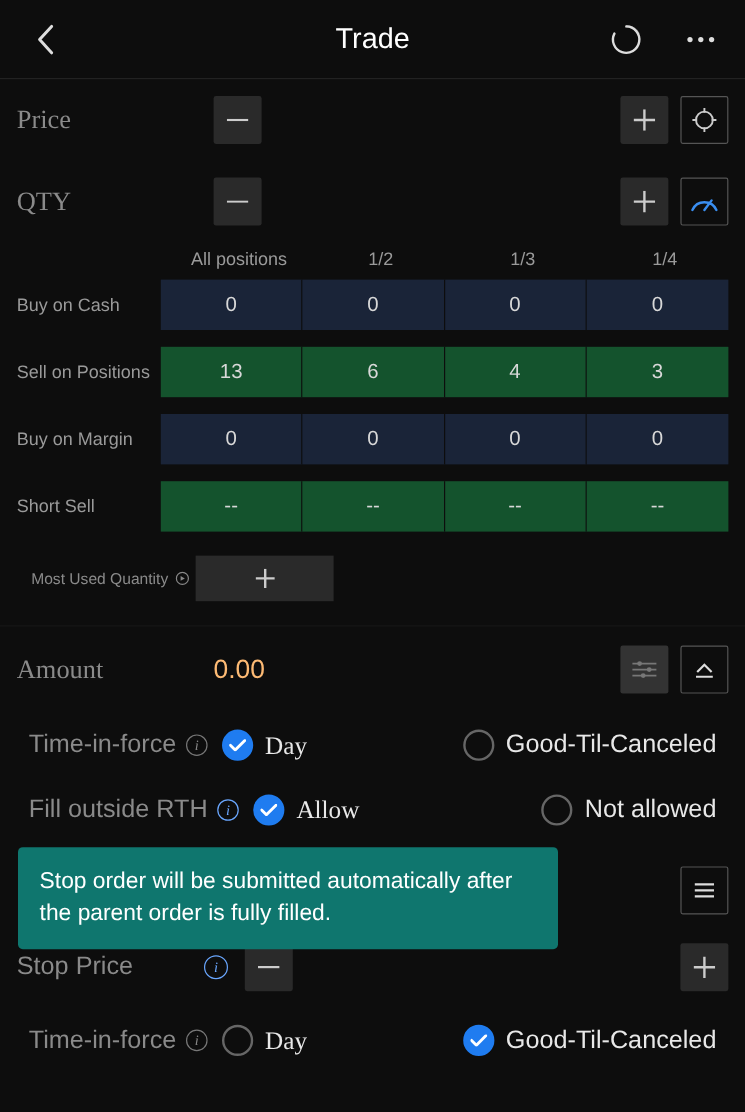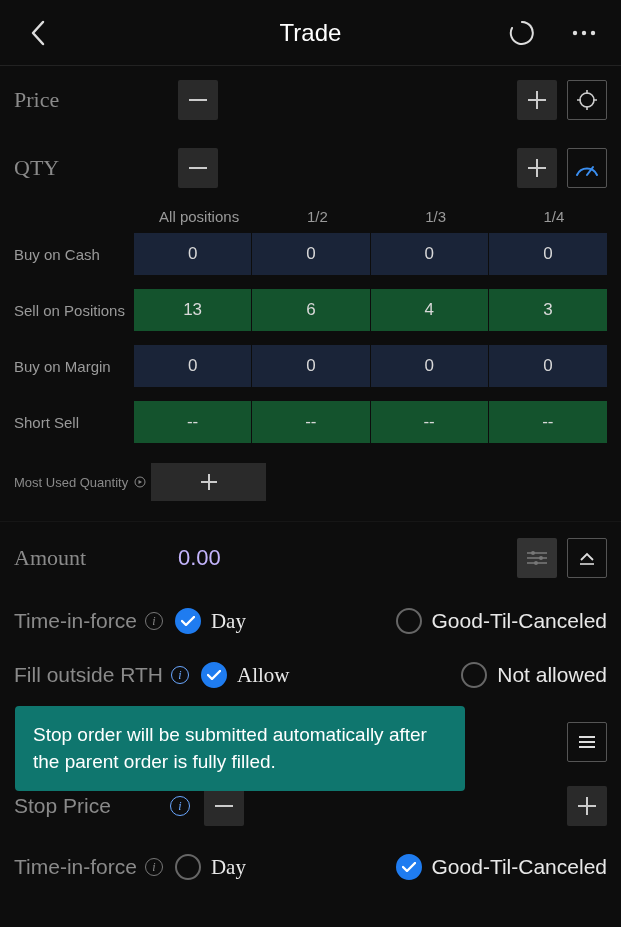--- a/index.html
+++ b/index.html
@@ -95,21 +95,21 @@
     text-align: center;
     padding: 11px 0;
     font-size: 17px;
     border-right: 1px solid #0d0d0d;
   }
   .qty-cell:last-child { border-right: none; }
   .qty-cell.sell { background: #14532d; }
   .most-used-row {
     display: flex;
     align-items: center;
-    padding: 4px 14px 20px 14px;
+    padding: 4px 14px 20px 26px;
     gap: 5px;
   }
   .most-used-label {
     font-size: 13px;
     color: #8a8a8a;
     display:flex;
     align-items:center;
     gap:6px;
   }
   .plus-wide {
@@ -125,28 +125,28 @@
   
   .amount-row {
     display: flex;
     align-items: center;
     padding: 16px 14px;
     gap: 14px;
     border-top: 1px solid rgba(255,255,255,0.04);
   }
   .amount-value {
     font-size: 22px;
-    color: #c4b5fd;
+    color: #fdba74;
     font-variant-numeric: tabular-nums;
   }
   
   .radio-row {
     display: flex;
     align-items: center;
-    padding: 14px 14px;
+    padding: 14px 24px;
     gap: 12px;
   }
   .radio-label {
     font-size: 21px;
     color: #8a8a8a;
     display:flex;
     align-items:center;
     gap:8px;
   }
   .radio-option {

